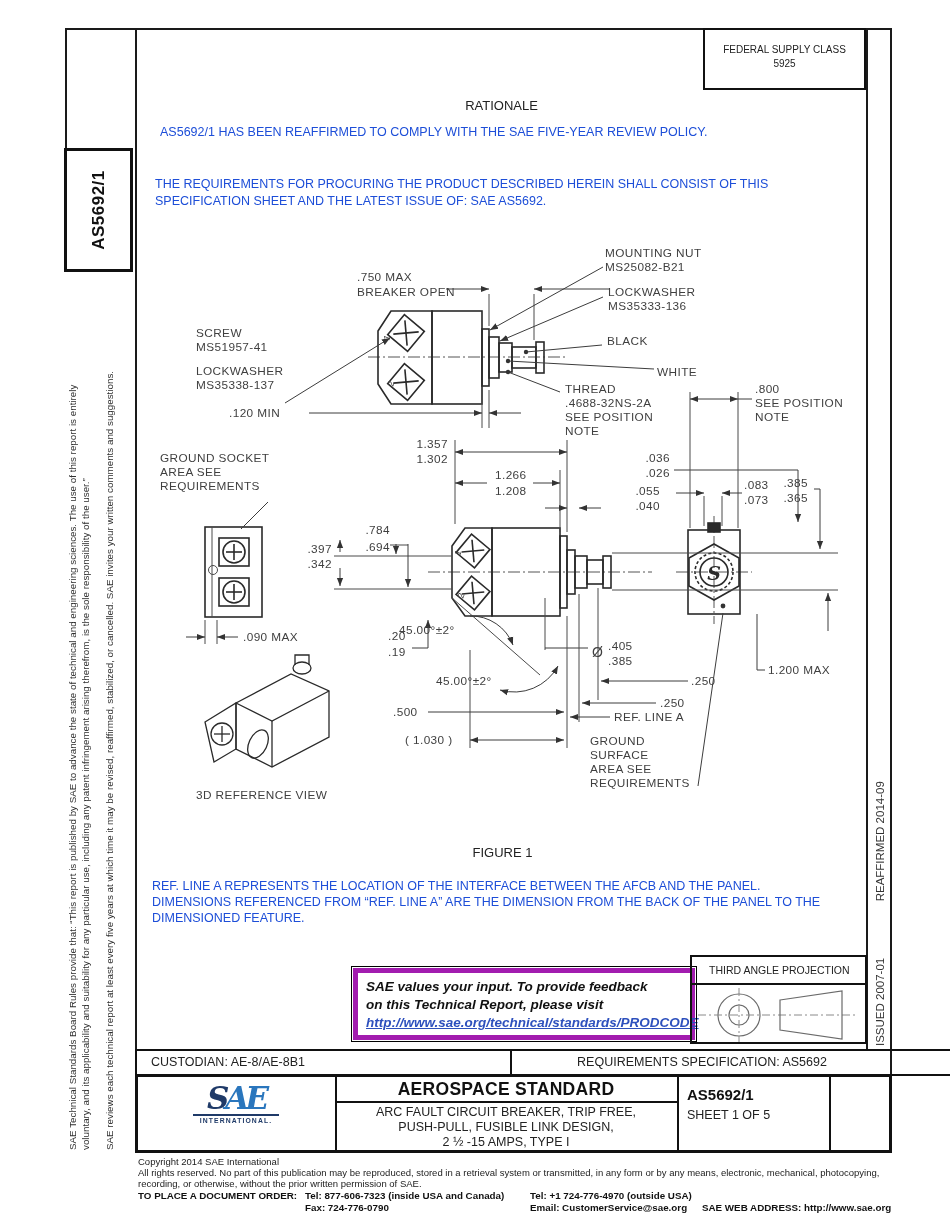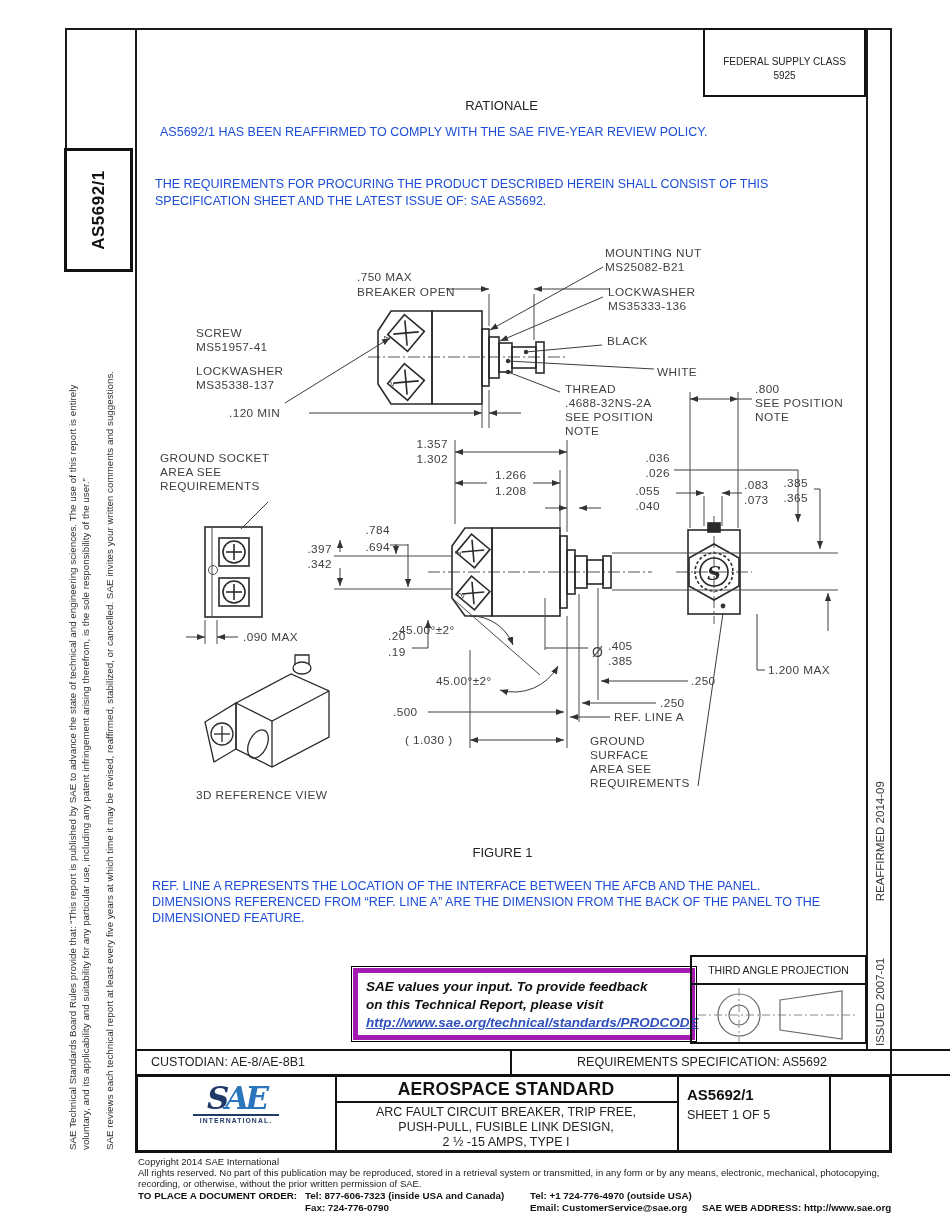--- a/index.html
+++ b/index.html
@@ -7,42 +7,42 @@
   .hl,.vl{position:absolute;background:#1a1a1a;}
   .t{position:absolute;white-space:nowrap;}
   .ctr{text-align:center;}
   
   .vrot{position:absolute;transform-origin:0 0;transform:rotate(-90deg);}
   .vtext{white-space:nowrap;font-size:9.8px;color:#2e2e2e;line-height:13px;}
   
   .asbox{position:absolute;left:64px;top:148px;width:69px;height:124px;border:3px solid #111;box-sizing:border-box;display:flex;align-items:center;justify-content:center;}
   .asbox span{transform:rotate(-90deg);font-weight:bold;font-size:17px;letter-spacing:.5px;color:#111;}
   
-  .fsc{position:absolute;left:703px;top:28px;width:163px;height:69px;border:2px solid #111;box-sizing:border-box;text-align:center;font-size:10px;color:#222;padding-top:25px;line-height:14px;}
+  .fsc{position:absolute;left:703px;top:28px;width:163px;height:62px;border:2px solid #111;box-sizing:border-box;text-align:center;font-size:10px;color:#222;padding-top:13px;line-height:14px;}
   
   .rat-h{position:absolute;left:135px;top:98px;width:733px;text-align:center;font-size:13px;color:#222;}
   .body-txt{font-size:12.5px;color:#1d4ed8;line-height:17px;}
   
   svg.fig{position:absolute;left:130px;top:235px;width:762px;height:618px;}
   svg.fig .ln{stroke:#2a2a2a;stroke-width:1.6;fill:none;}
   svg.fig .ln3{stroke:#2a2a2a;stroke-width:1.3;fill:none;}
   svg.fig .thin{stroke:#4a4a4a;stroke-width:1;fill:none;}
   svg.fig .cl{stroke:#555;stroke-width:1;fill:none;stroke-dasharray:12 3 2 3;}
   svg.fig .dim{stroke:#3c3c3c;stroke-width:1;fill:none;}
   svg.fig .ldr{stroke:#3c3c3c;stroke-width:1;fill:none;}
   svg.fig text{font-family:"Liberation Sans",sans-serif;font-size:11.8px;fill:#3f3f3f;letter-spacing:.4px;}
   svg.fig text.sm{font-size:9px;}
   svg.fig text.dia{font-size:14px;}
   svg.fig text.smark{font-family:"DejaVu Serif",serif;font-style:italic;font-weight:bold;font-size:19px;fill:#2a2a2a;letter-spacing:0;}
   
   .fb{position:absolute;left:353px;top:968px;width:342px;height:72px;border:5px solid #a21caf;outline:1px solid #000;outline-offset:1px;box-sizing:border-box;padding:5px 8px;font-size:13.5px;font-weight:bold;line-height:18px;color:#111;font-style:italic;}
   .fb a{font-weight:bold;text-decoration:underline;}
   
   .tap{position:absolute;left:690px;top:955px;width:177px;height:89px;border:2px solid #111;box-sizing:border-box;}
-  .tap .hd{height:26px;line-height:26px;text-align:center;font-size:10.5px;border-bottom:2px solid #111;color:#222;}
+  .tap .hd{height:26px;line-height:26px;text-align:left;font-size:10.5px;border-bottom:2px solid #111;color:#222;padding-left:17px;}
   .tap svg{display:block;}
   .tap .pln{stroke:#6a6a6a;stroke-width:1.2;fill:none;}
   .tap .pcl{stroke:#8a8a8a;stroke-width:1;fill:none;stroke-dasharray:8 3 2 3;}
   
   .cust{position:absolute;left:135px;top:1049px;width:884px;height:27px;border:2px solid #111;box-sizing:border-box;}
   .cust .dv{position:absolute;left:373px;top:0;width:2px;height:100%;background:#111;}
   .cust .c1{position:absolute;left:14px;top:4px;font-size:12.5px;color:#222;}
   .cust .c2{position:absolute;left:375px;top:4px;width:380px;text-align:center;font-size:12.5px;color:#222;}
   .tblock{position:absolute;left:135px;top:1074px;width:757px;height:79px;border:3px solid #111;box-sizing:border-box;}
   .tblock .dv{position:absolute;top:0;width:2px;height:100%;background:#111;}

